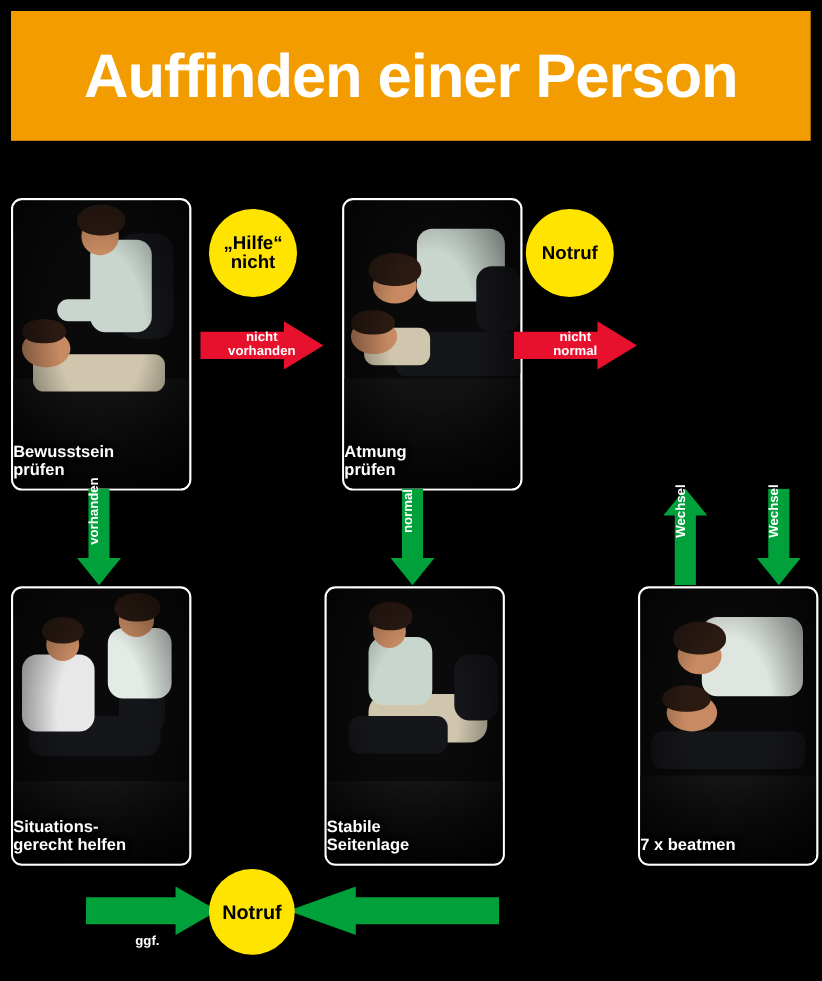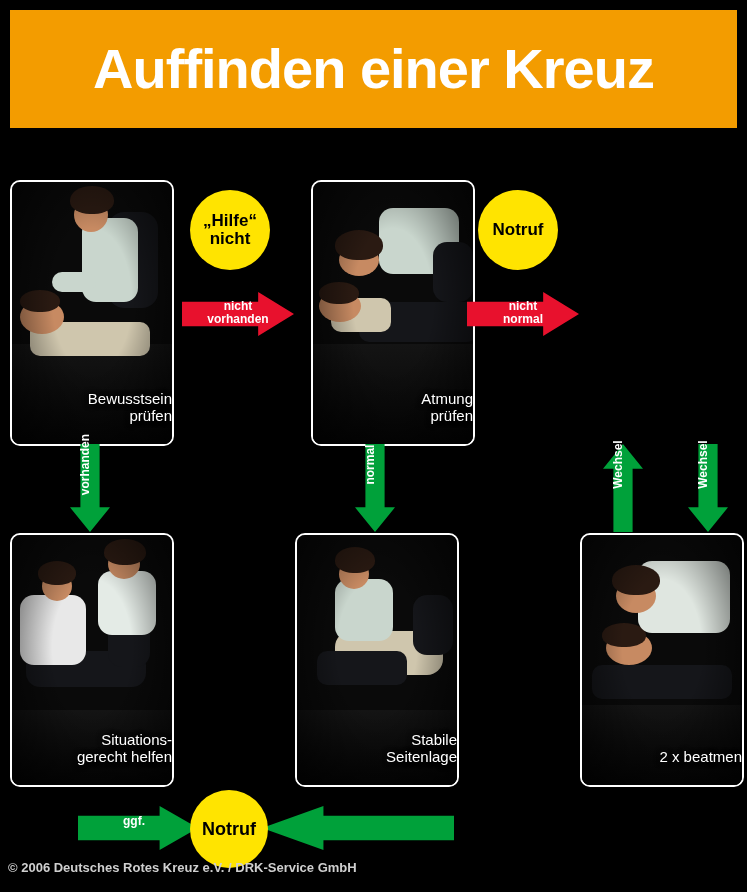--- a/index.html
+++ b/index.html
@@ -33,25 +33,25 @@
     position:absolute;
     border:2px solid #ffffff;
     border-radius:10px;
     overflow:hidden;
     background:#0a0a0a;
   }
   .card .photo{
     position:absolute;left:0;top:0;width:100%;height:100%;
   }
   .card .caption{
-    position:absolute;left:0;right:0;bottom:20px;
-    text-align:right;
+    position:absolute;left:0;right:0;bottom:8px;
+    text-align:left;
     color:#ffffff;
     font-size:15px;
-    font-weight:normal;
+    font-weight:bold;
     line-height:1.15;
     text-shadow:0 0 4px #000, 0 0 6px #000;
     white-space:pre-line;
   }
 
   
   #card-bewusstsein{left:10px;top:180px;width:160px;height:262px;}
   #card-atmung{left:295px;top:180px;width:160px;height:262px;margin-left:16px;}
   #card-druecken{left:580px;top:180px;width:160px;height:262px;}
   #card-situations{left:10px;top:533px;width:160px;height:250px;}
@@ -125,36 +125,36 @@
   #arrow-d1-label{left:26px;top:458px;width:120px;transform:rotate(-90deg);transform-origin:center;}
   #arrow-d2{left:355px;top:444px;height:88px;}
   #arrow-d2-label{left:311px;top:458px;width:120px;transform:rotate(-90deg);transform-origin:center;}
 
   #arrow-u1{left:603px;top:444px;height:88px;}
   #arrow-u1-label{left:559px;top:458px;width:120px;transform:rotate(-90deg);transform-origin:center;}
   #arrow-d3{left:688px;top:444px;height:88px;}
   #arrow-d3-label{left:644px;top:458px;width:120px;transform:rotate(-90deg);transform-origin:center;}
 
   #arrow-b1{left:78px;top:806px;width:120px;}
-  #arrow-b1-label{left:86px;top:815px;width:96px;}
+  #arrow-b1-label{left:86px;top:849px;width:96px;}
   #arrow-b2{left:262px;top:806px;width:192px;}
 
   
   .footer{
     position:absolute;left:8px;top:860px;width:730px;
     color:#cfcfcf;font-size:13px;font-weight:bold;
   }
 </style>
 </head>
 <body>
 
 <div class="stage">
 
   <div class="title-banner">
-    <div class="title-text">Auffinden einer Kreuz</div>
+    <div class="title-text">Auffinden einer Person</div>
   </div>
 
   <div class="card" id="card-bewusstsein">
     <div class="photo">
       <div class="floor"></div>
       <div class="ph pantsK" style="left:18px;top:140px;width:120px;height:34px;"></div>
       <div class="ph skin" style="left:8px;top:118px;width:44px;height:34px;"></div>
       <div class="ph hair" style="left:8px;top:108px;width:40px;height:22px;"></div>
       <div class="ph pantsB" style="left:96px;top:30px;width:50px;height:96px;border-radius:16px;"></div>
       <div class="ph shirtL" style="left:70px;top:36px;width:56px;height:84px;"></div>
@@ -221,21 +221,21 @@
     <div class="photo">
       <div class="floor" style="height:32%;"></div>
       <div class="ph pantsB" style="left:10px;top:130px;width:140px;height:34px;"></div>
       <div class="ph skin" style="left:24px;top:96px;width:46px;height:34px;"></div>
       <div class="ph hair" style="left:20px;top:88px;width:44px;height:24px;"></div>
       <div class="ph shirtW" style="left:56px;top:26px;width:92px;height:72px;"></div>
       <div class="ph skin" style="left:34px;top:44px;width:40px;height:34px;"></div>
       <div class="ph hair" style="left:30px;top:30px;width:48px;height:30px;"></div>
       <div class="vignette"></div>
     </div>
-    <div class="caption">2 x beatmen</div>
+    <div class="caption">7 x beatmen</div>
   </div>
 
   <div class="arrow arrow-right-red" id="arrow-a1"></div>
   <div class="arrow-label" id="arrow-a1-label">nicht
 vorhanden</div>
 
   <div class="arrow arrow-right-red" id="arrow-a2"></div>
   <div class="arrow-label" id="arrow-a2-label">nicht
 normal</div>
 
@@ -254,14 +254,13 @@
   <div class="arrow arrow-right-green" id="arrow-b1"></div>
   <div class="arrow-label" id="arrow-b1-label">ggf.</div>
 
   <div class="arrow arrow-left-green" id="arrow-b2"></div>
 
   <div class="circle" id="circle-hilfe">„Hilfe“
 nicht</div>
   <div class="circle" id="circle-notruf-top">Notruf</div>
   <div class="circle" id="circle-notruf-bottom">Notruf</div>
 
-  <div class="footer">© 2006  Deutsches Rotes Kreuz e.V. / DRK-Service GmbH</div>
 </div>
 
 </body></html>

